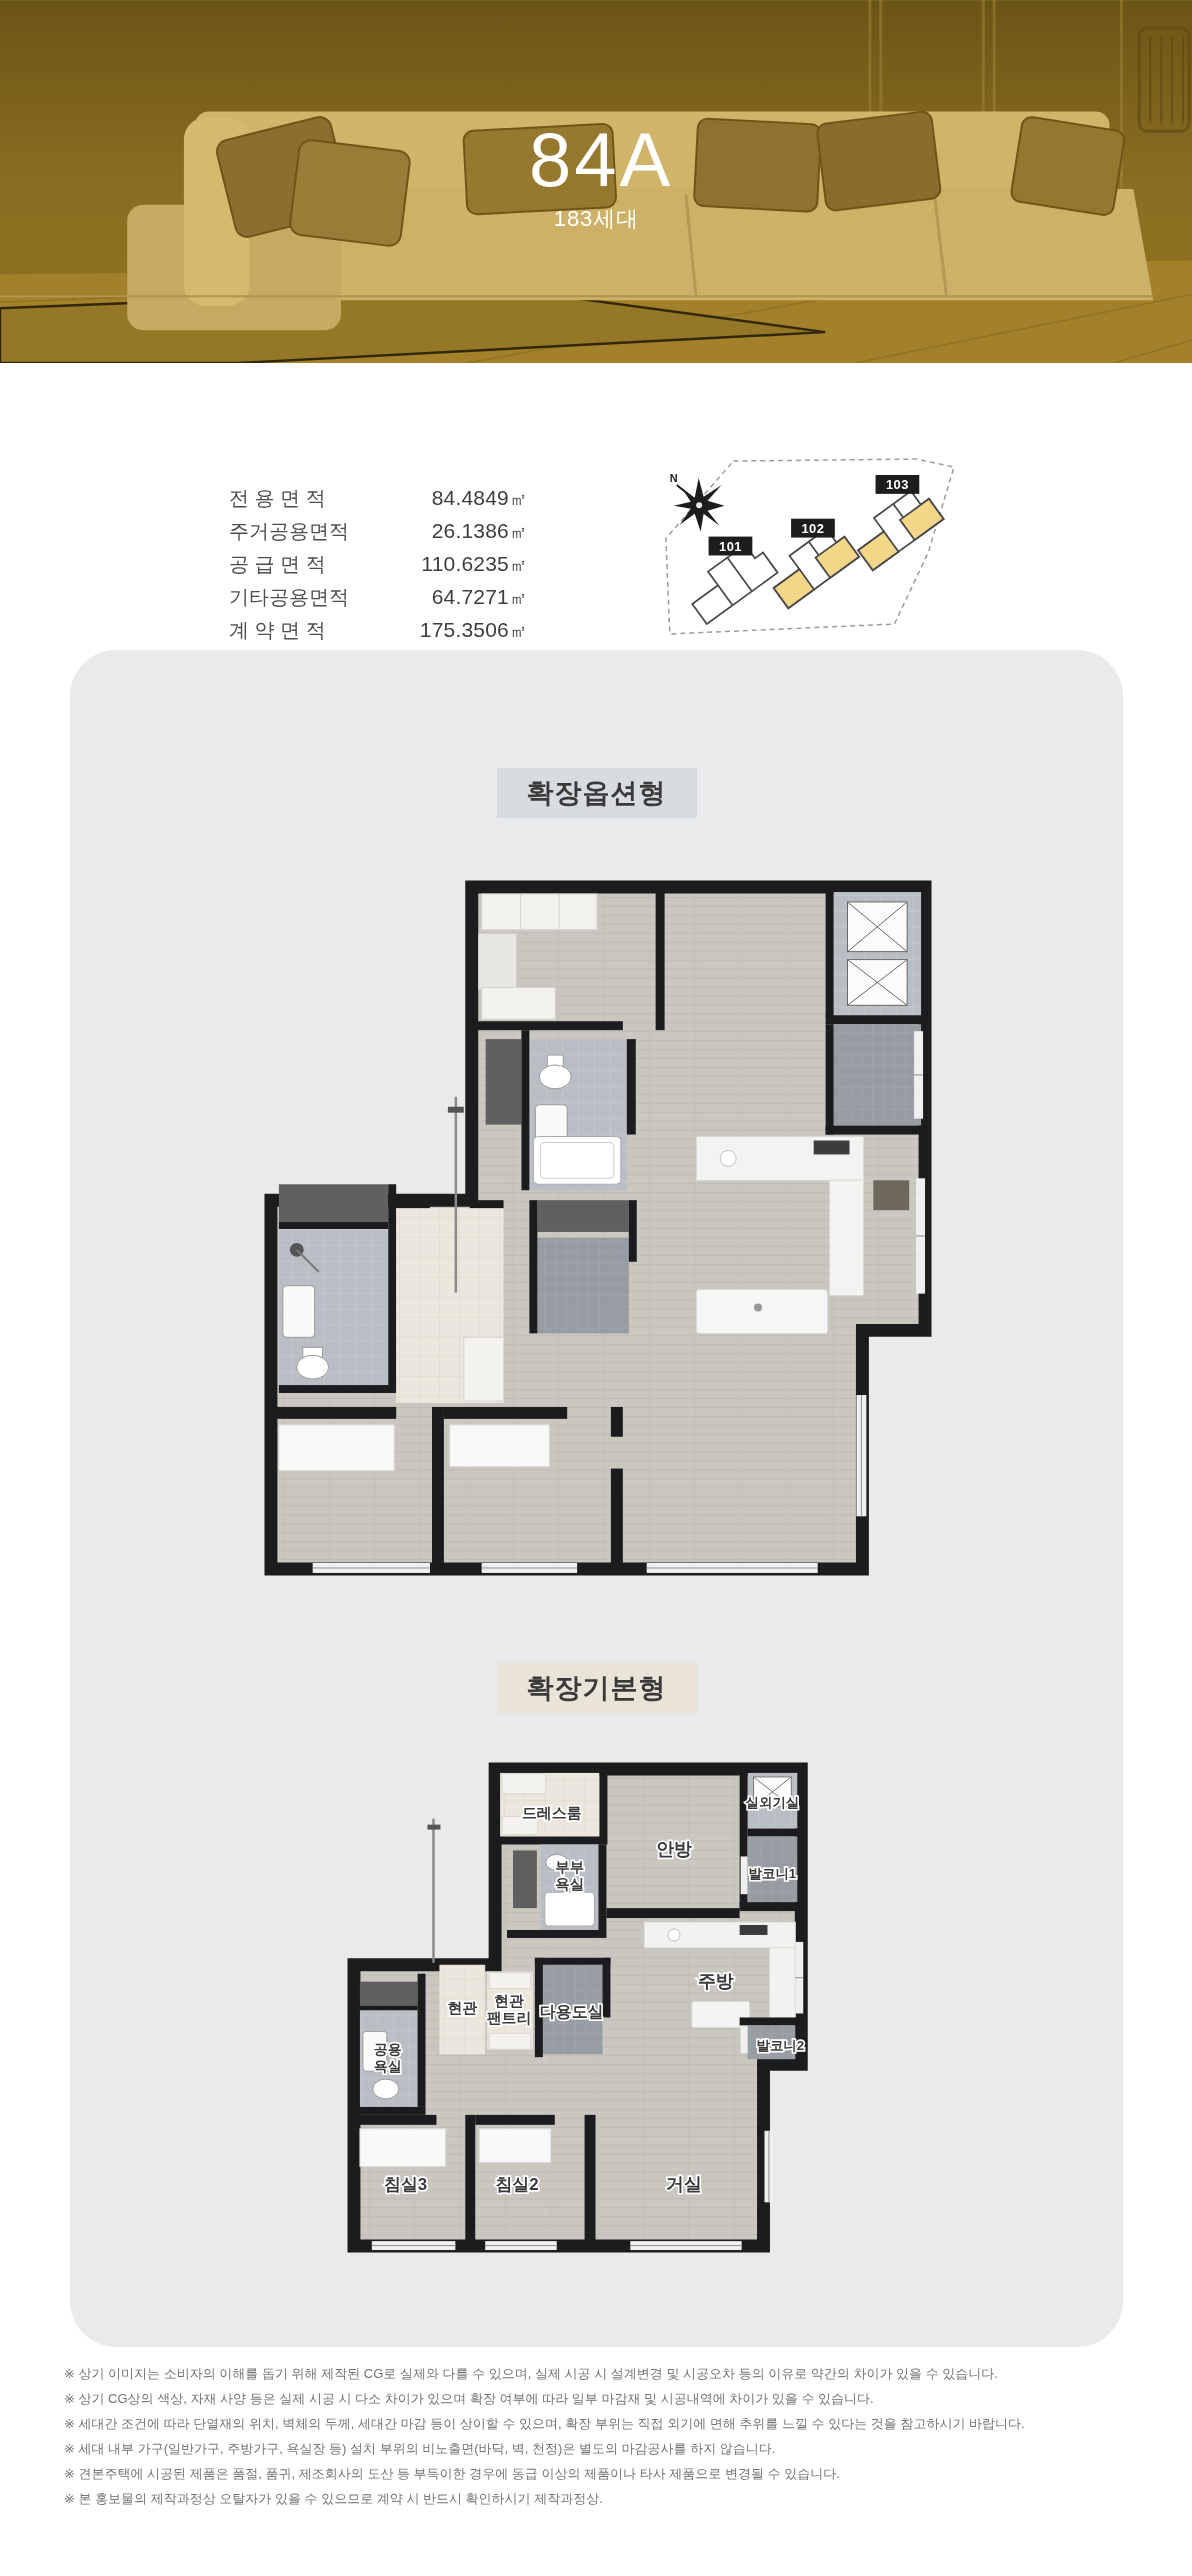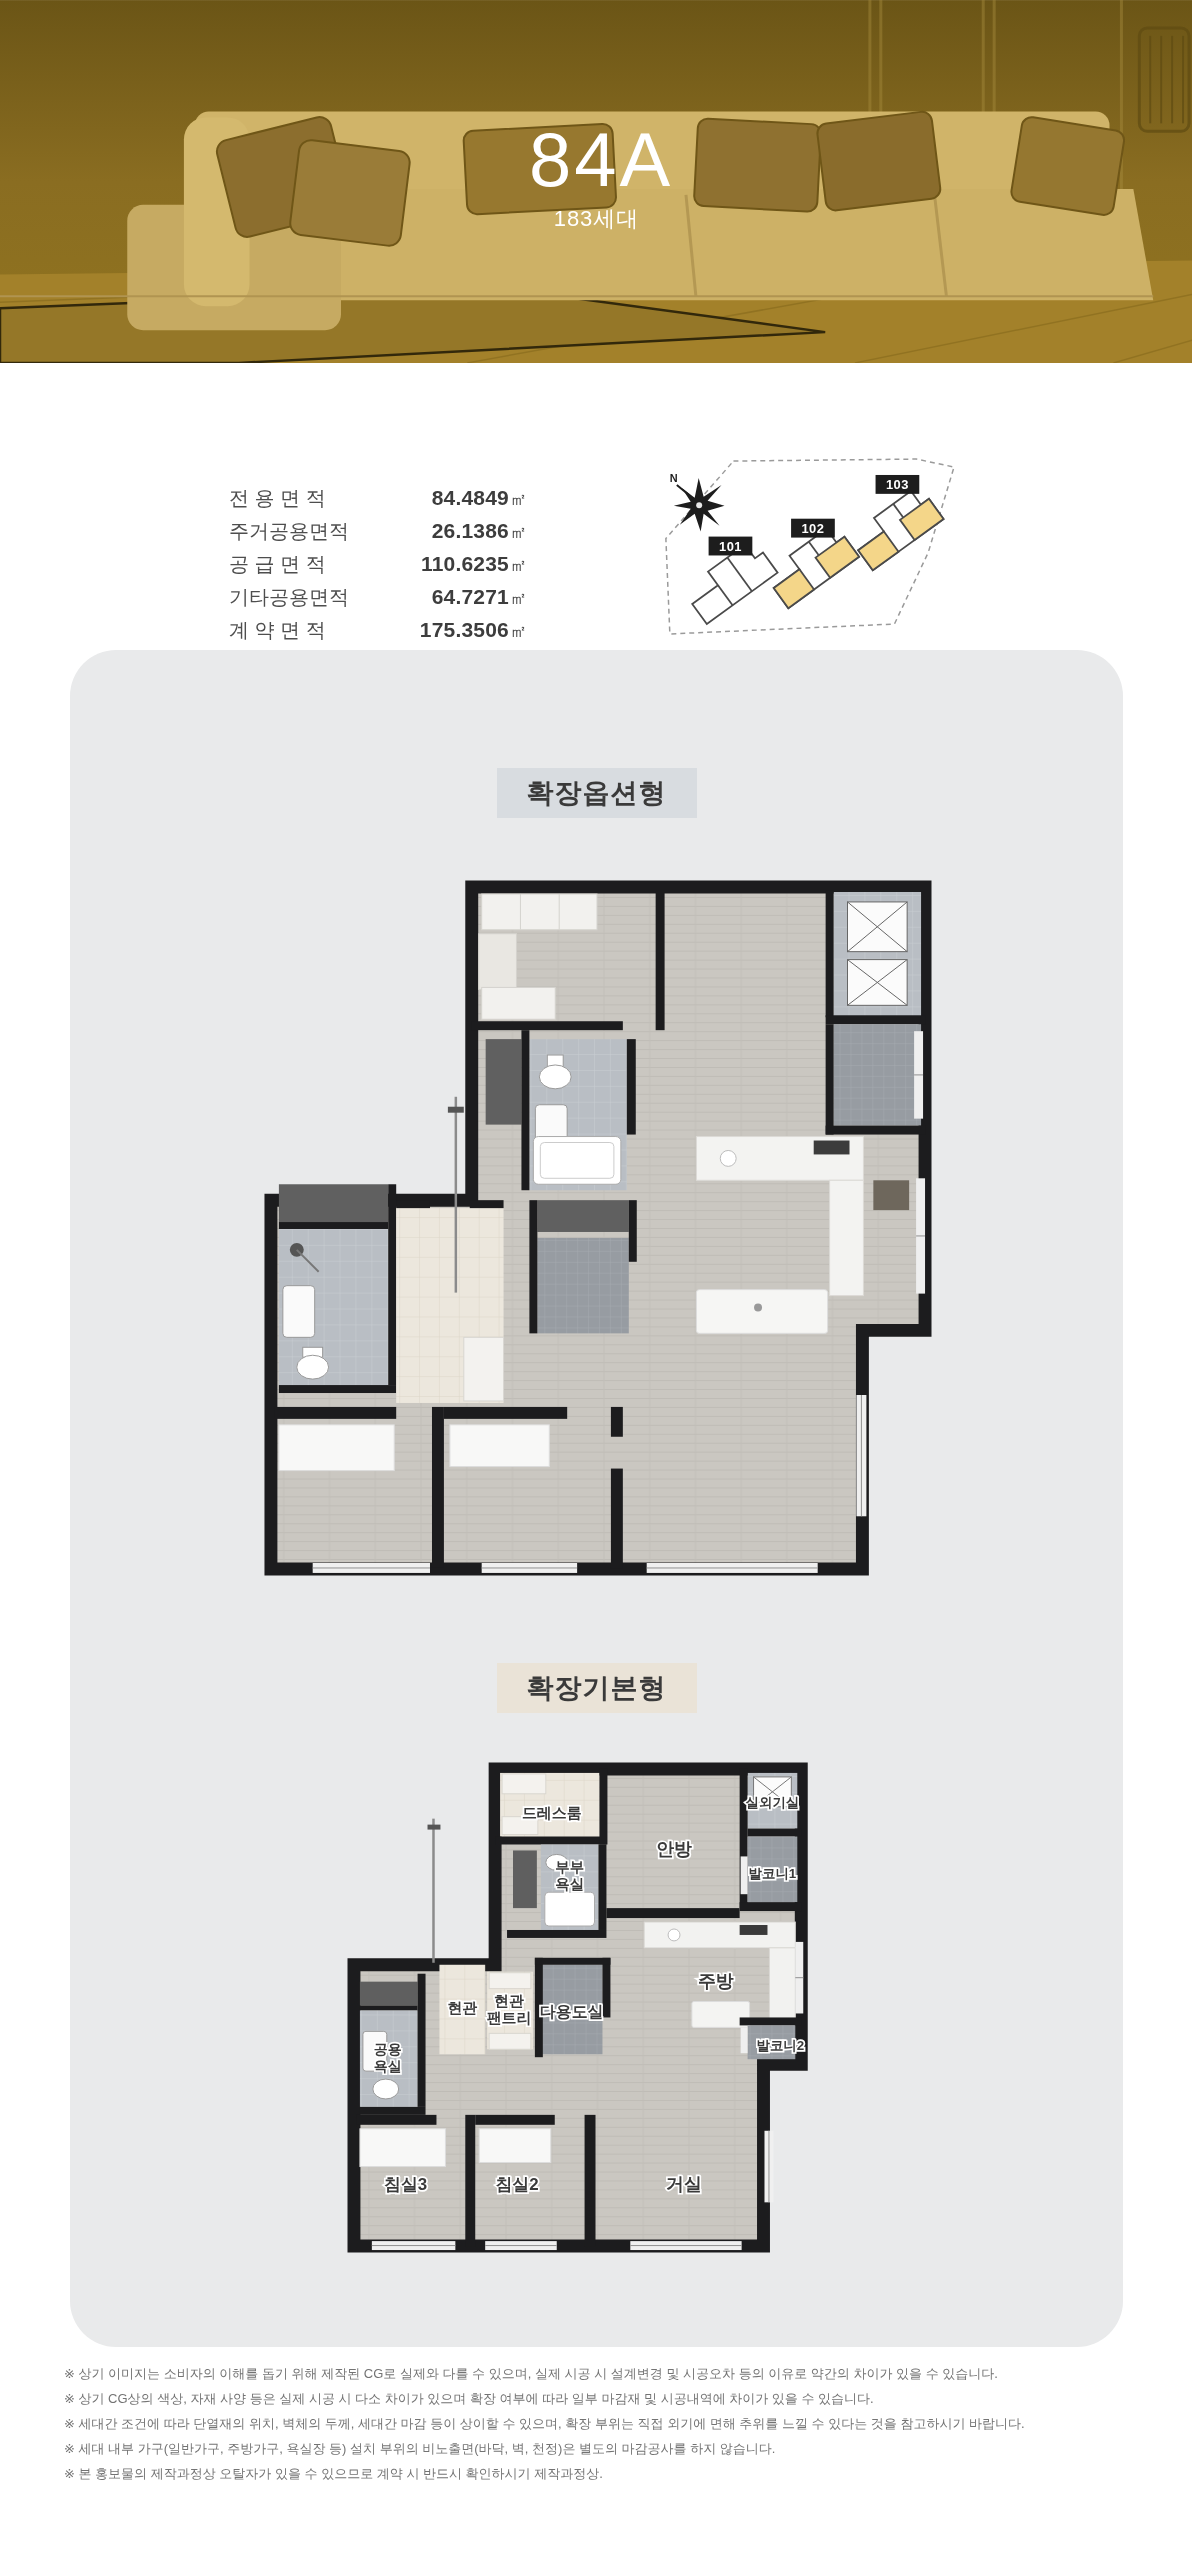--- a/index.html
+++ b/index.html
@@ -12,21 +12,21 @@
   .hero{position:relative;width:1193px;height:363px;overflow:hidden;}
   .hero svg{display:block;}
   .hero-caption{position:absolute;top:115px;left:0;width:100%;text-align:center;color:#ffffff;}
   .hero-title{font-size:76px;line-height:78px;font-weight:300;letter-spacing:3px;margin:6px;padding-left:9px;}
   .hero-subtitle{font-size:22px;line-height:24px;font-weight:400;margin-top:8px;letter-spacing:1px;}
   
   .info-row{height:287px;box-sizing:border-box;padding-top:56px;display:flex;justify-content:center;align-items:flex-end;gap:119px;}
   .area-table{width:298px;}
   .area-row{display:flex;justify-content:space-between;align-items:baseline;height:33px;}
   .area-label{width:111px;font-size:20px;color:#4e4e4e;white-space:pre;}
-  .area-value{font-size:21px;color:#3d3d3d;text-align:right;letter-spacing:0.2px;font-weight:bold;}
+  .area-value{font-size:21px;color:#3d3d3d;text-align:right;letter-spacing:0.2px;}
   .area-unit{font-size:17px;color:#3d3d3d;margin-left:1px;}
   .site-plan{margin-top:-14px;}
   
   .plans-box{width:1053px;height:1697px;margin:0 auto;background:#e9eaeb;border-radius:46px;
     display:flex;flex-direction:column;align-items:center;}
   .type-chip{height:50px;display:flex;align-items:center;padding:0 30px;font-size:27px;font-weight:bold;color:#3a3a3a;letter-spacing:1px;font-family:Liberation Serif, serif;}
   .chip-option{margin-top:118px;background:#d8dce0;}
   .chip-basic{margin-top:87px;background:#eae3d7;}
   .plan1{margin-top:62px;}
   .plan2{margin-top:48px;}
@@ -406,15 +406,16 @@
     <text class="room-label" x="172" y="432" font-size="17">침실2</text>
     <text class="room-label" x="340" y="432" font-size="18">거실</text>
   </svg>
 </div>
 
 <div class="disclaimers">
   <div class="disclaimer-line">※ 상기 이미지는 소비자의 이해를 돕기 위해 제작된 CG로 실제와 다를 수 있으며, 실제 시공 시 설계변경 및 시공오차 등의 이유로 약간의 차이가 있을 수 있습니다.</div>
   <div class="disclaimer-line">※ 상기 CG상의 색상, 자재 사양 등은 실제 시공 시 다소 차이가 있으며 확장 여부에 따라 일부 마감재 및 시공내역에 차이가 있을 수 있습니다.</div>
   <div class="disclaimer-line">※ 세대간 조건에 따라 단열재의 위치, 벽체의 두께, 세대간 마감 등이 상이할 수 있으며, 확장 부위는 직접 외기에 면해 추위를 느낄 수 있다는 것을 참고하시기 바랍니다.</div>
   <div class="disclaimer-line">※ 세대 내부 가구(일반가구, 주방가구, 욕실장 등) 설치 부위의 비노출면(바닥, 벽, 천정)은 별도의 마감공사를 하지 않습니다.</div>
+  <div class="disclaimer-line">※ 견본주택에 시공된 제품은 품절, 품귀, 제조회사의 도산 등 부득이한 경우에 동급 이상의 제품이나 타사 제품으로 변경될 수 있습니다.</div>
   <div class="disclaimer-line">※ 본 홍보물의 제작과정상 오탈자가 있을 수 있으므로 계약 시 반드시 확인하시기 제작과정상.</div>
 </div>
 
 
 </body></html>

